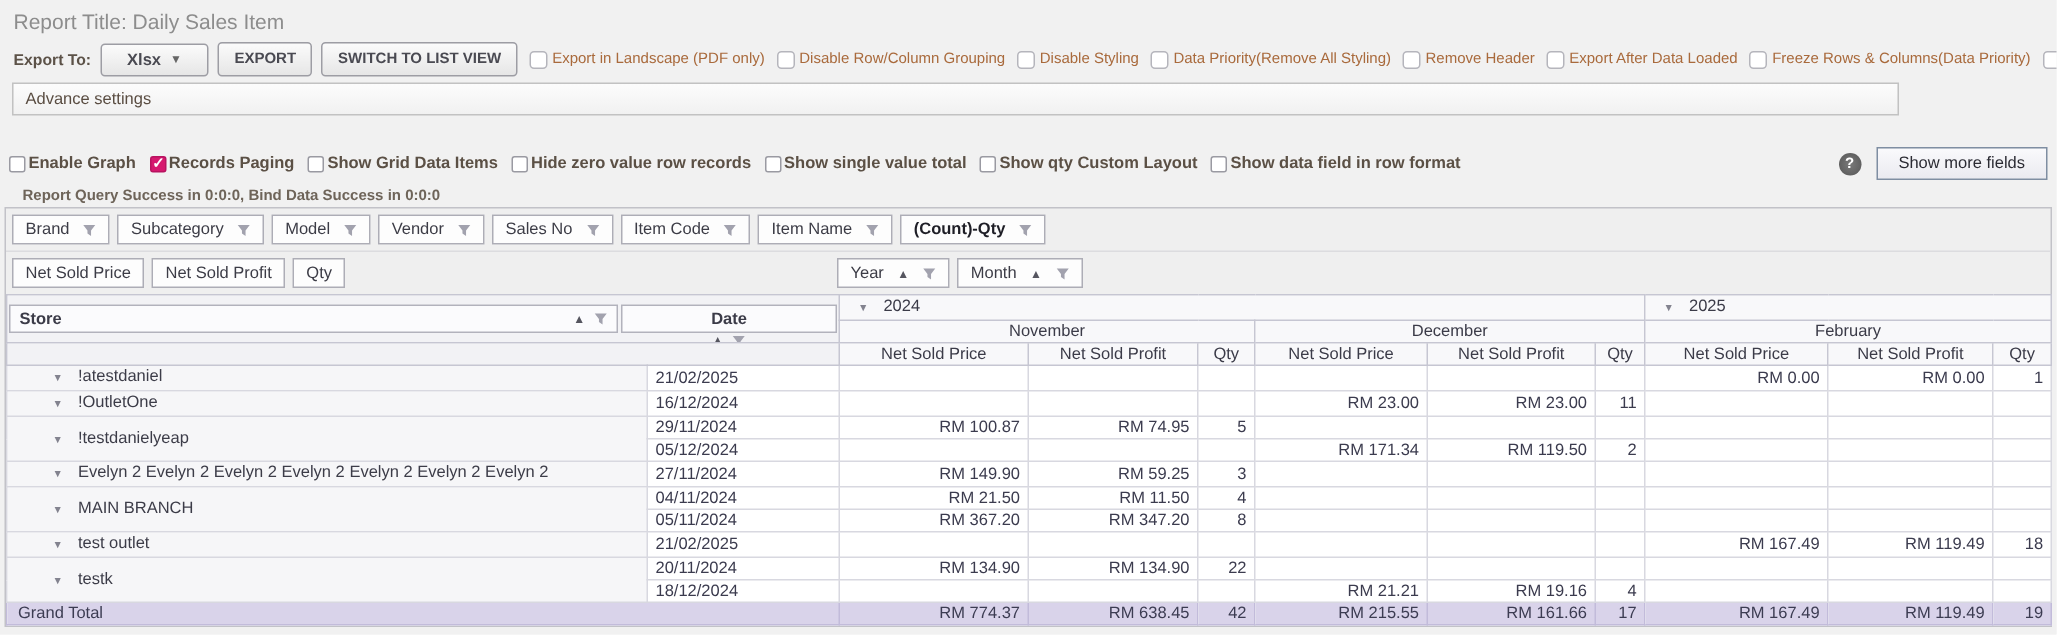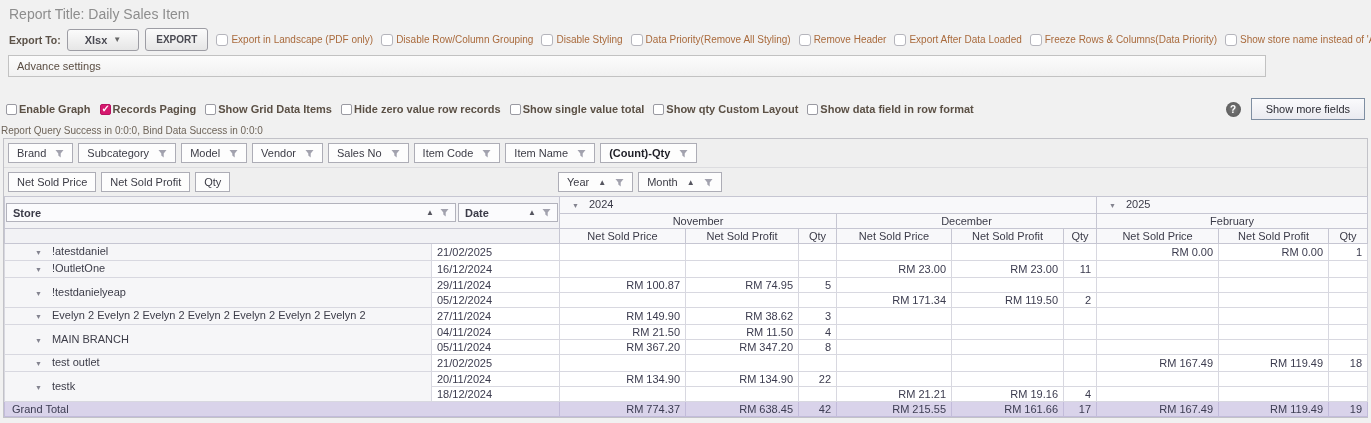--- a/index.html
+++ b/index.html
@@ -31,21 +31,21 @@
   .obox { width:11px; height:11px; background:#fff; border:1px solid #9a9aa2; border-radius:2px;
     flex:none; position:relative; }
   .obox.checked { background:#d6186e; border-color:#b81360; }
   .obox.checked::after { content:"✓"; position:absolute; left:1px; top:-2px; color:#fff; font-size:10px; }
   .opt-right { margin-left:auto; display:flex; align-items:center; gap:10px; }
   .help { width:15px; height:15px; border-radius:50%; background:radial-gradient(#7a7a7a,#555);
     color:#fff; font-size:10px; font-weight:bold; display:flex; align-items:center; justify-content:center; cursor:pointer; }
   .more-btn { background:linear-gradient(#fafafc,#eaeaf0); border:1px solid #7f8ea2; padding:4px 14px;
     font-size:11px; color:#2b2b33; font-family:"Liberation Sans", sans-serif; cursor:pointer; }
 
-  .status { margin:5px 0 2px 1px; font-size:10px; color:#6e6459; }
+  .status { margin:5px 0 2px 15px; font-size:10px; color:#6e6459;font-weight:bold; }
 
   
   .pivot { margin:0 3px; border:1px solid #c2c2c8; background:#efefef; }
   .strip { display:flex; align-items:center; gap:5px; padding:4px 4px; position:relative; }
   .strip.filters { border-bottom:1px solid #dcdcdf; }
   .pbtn { display:inline-flex; align-items:center; gap:9px; background:#fdfdfd; border:1px solid #adadb6;
     padding:3px 8px; font-size:11px; color:#3c3c46; font-family:"Liberation Sans", sans-serif; cursor:pointer; }
   .pbtn.bold { font-weight:bold; color:#1e1e26; }
   .funnel { display:inline-block; line-height:0; }
   .sort { font-size:8px; color:#55555f; }
@@ -56,41 +56,42 @@
   table.grid th, table.grid td { overflow:hidden; white-space:nowrap; }
   thead th { background:#f8f8fa; border:1px solid #c6c6d2; font-weight:normal; color:#3b3b48;
     height:15px; line-height:14px; text-align:center; }
   th.year { text-align:left; padding-left:12px; }
   th.rowhead { background:#f2f2f5; padding:1px; }
   .rh-wrap { display:flex; gap:2px; height:100%; align-items:center; }
   .rh-btn { display:flex; align-items:center; justify-content:space-between; background:#fbfbfd;
     border:1px solid #b2b2bc; padding:2px 6px; height:19px; font-size:11px; color:#3b3b48; cursor:pointer;font-weight:bold; }
   .rh-btn .icons { display:flex; align-items:center; gap:6px; }
   .rh-store { flex:1; }
-  .rh-date { width:100px; }
+  .rh-date { width:144px;flex-direction:column; }
   .exp { font-size:7px; color:#83838f; margin-right:10px; }
   tbody td { border:1px solid #d8d8e0; height:15px; line-height:14px; color:#3b3b4e; }
   td.sc { background:#f6f6f8; color:#3c3c48; padding-left:30px; }
   td.dc { padding-left:5px; }
   td.v  { text-align:right; padding-right:5px; }
   tr.gt td { background:#d9d3ea; border-color:#c2bbda; color:#3c3c52;margin-left:22px; }
   tr.gt td.lbl { padding-left:7px; }
 </style>
 </head>
 <body>
 
 <div class="title">Report Title: Daily Sales Item</div>
 
 <div class="toolbar">
   <span class="exp-lbl">Export To:</span>
   <button class="dd">
     <span>Xlsx</span>
     <span class="caret">▼</span>
   </button>
   <button class="btn">EXPORT</button>
+  <button class="btn">SWITCH TO LIST VIEW</button>
   <label class="cb">
       <span class="cbox"></span>
       <span>Export in Landscape (PDF only)</span>
     </label>
   <label class="cb">
       <span class="cbox"></span>
       <span>Disable Row/Column Grouping</span>
     </label>
   <label class="cb">
       <span class="cbox"></span>
@@ -341,21 +342,21 @@
         <td class="v">RM 119.50</td>
         <td class="v">2</td>
         <td class="v"></td>
         <td class="v"></td>
         <td class="v"></td>
       </tr>
       <tr>
         <td class="sc"><span class="exp">▼</span><span>Evelyn 2 Evelyn 2 Evelyn 2 Evelyn 2 Evelyn 2 Evelyn 2 Evelyn 2</span></td>
         <td class="dc">27/11/2024</td>
         <td class="v">RM 149.90</td>
-        <td class="v">RM 38.62</td>
+        <td class="v">RM 59.25</td>
         <td class="v">3</td>
         <td class="v"></td>
         <td class="v"></td>
         <td class="v"></td>
         <td class="v"></td>
         <td class="v"></td>
         <td class="v"></td>
       </tr>
       <tr>
         <td class="sc" rowspan="2"><span class="exp">▼</span><span>MAIN BRANCH</span></td>

